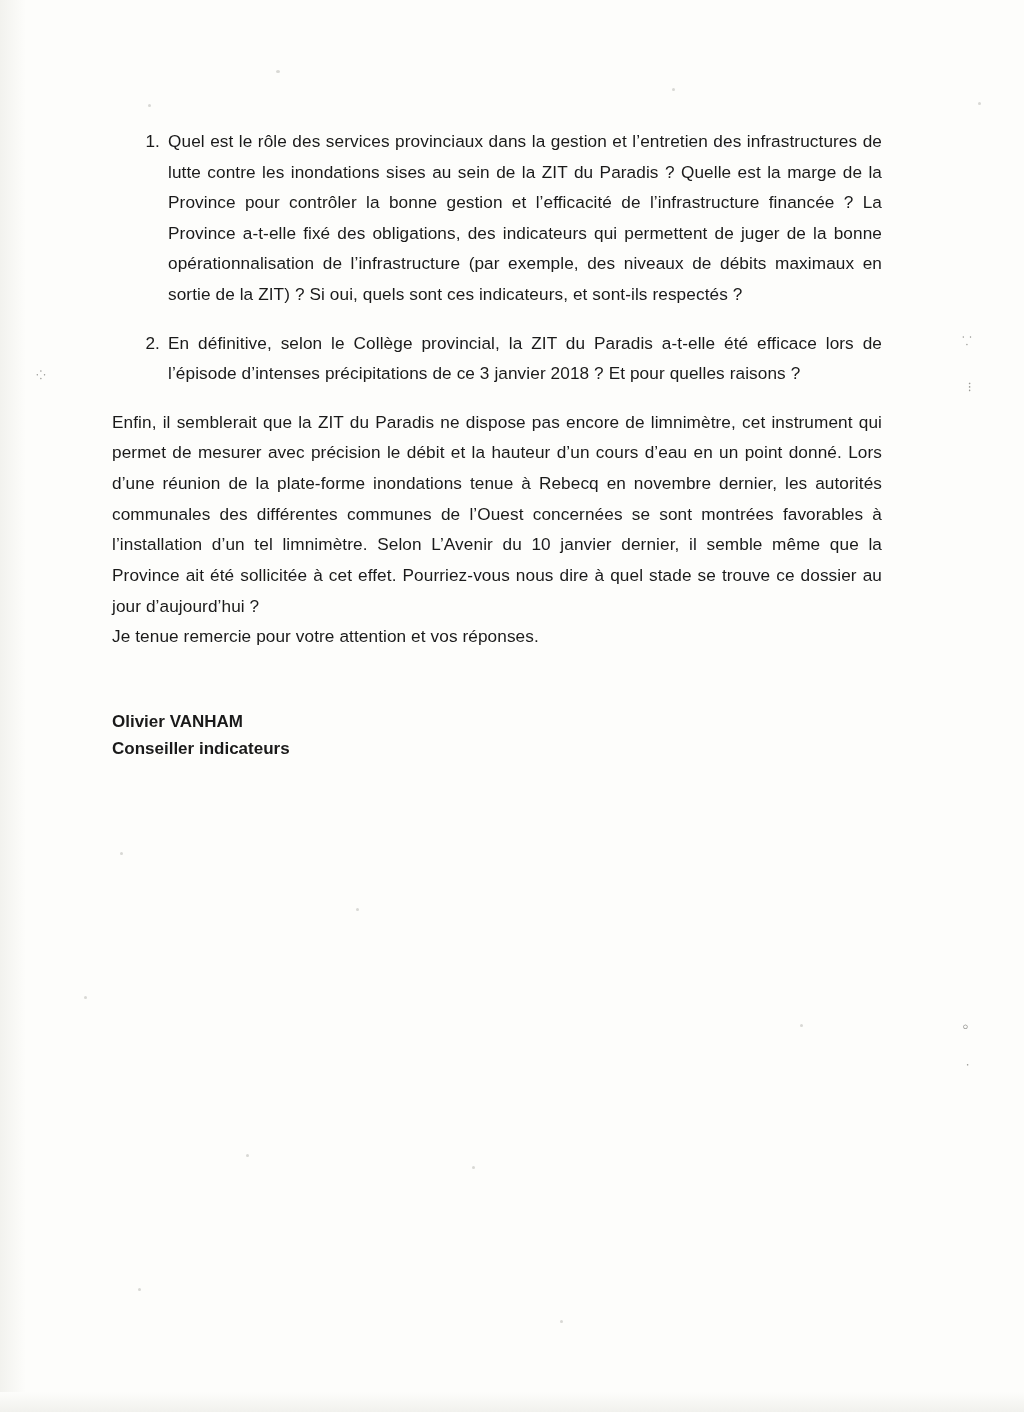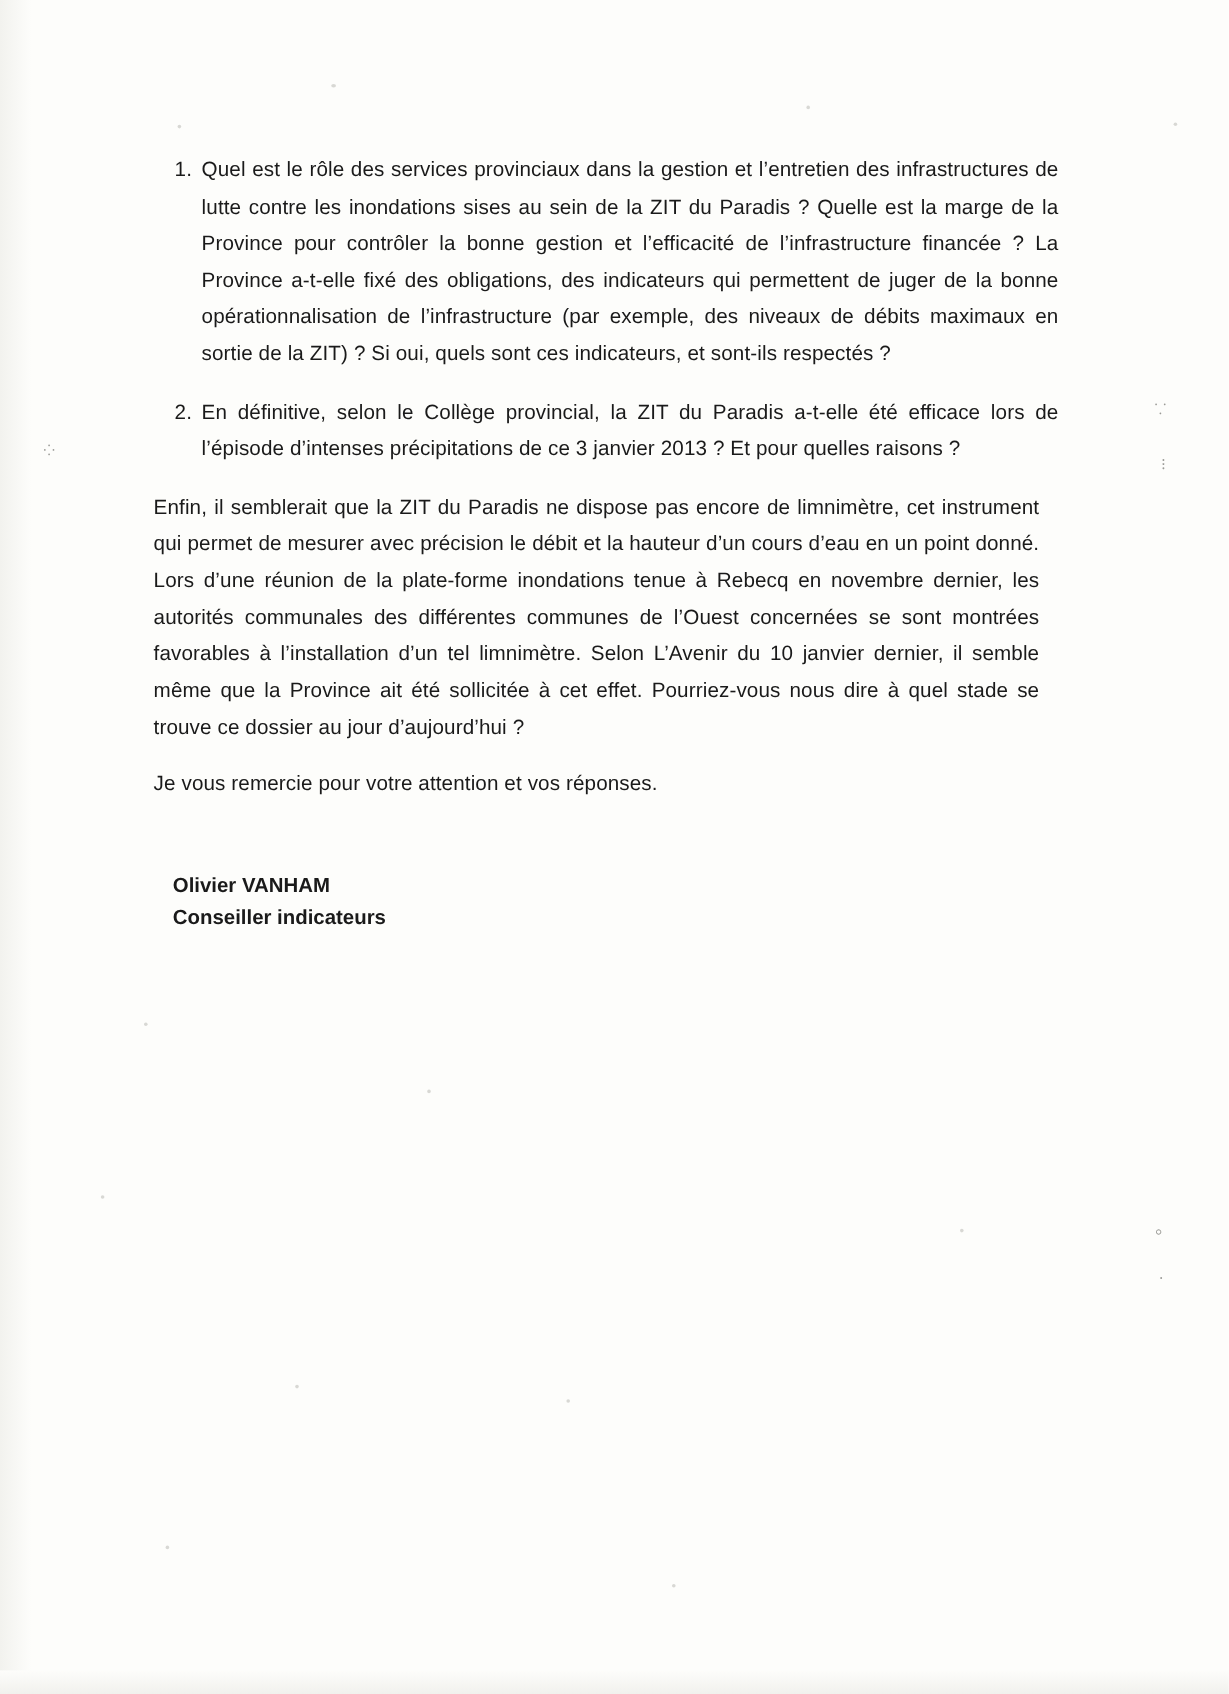--- a/index.html
+++ b/index.html
@@ -67,21 +67,21 @@
   ol.questions li .num {
     position: absolute;
     left: 24px;
     top: 0;
     width: 24px;
     text-align: right;
     font-size: 17.2px;
   }
 
   p.para {
-    margin: 16px;
+    margin: 0;
     font-size: 17.2px;
     line-height: 1.78;
     text-align: justify;
     text-justify: inter-word;
     letter-spacing: 0.1px;
   }
 
   .block-enfin {
     margin-top: 56px;
   }
@@ -89,21 +89,20 @@
     margin-top: 52px;
   }
   .signature {
     margin-top: 56px;
     font-weight: bold;
     font-size: 17px;
     line-height: 1.62;
   }
   .signature div {
     white-space: nowrap;
-    margin-left: 32px;
   }
 
   
   .speck {
     position: absolute;
     background: #b9b9b4;
     border-radius: 50%;
     opacity: .55;
     pointer-events: none;
   }
@@ -142,27 +141,27 @@
 
   <div class="content">
 
     <ol class="questions">
       <li>
         <span class="num">1.</span>
         <span>Quel est le rôle des services provinciaux dans la gestion et l’entretien des infrastructures de lutte contre les inondations sises au sein de la ZIT du Paradis ? Quelle est la marge de la Province pour contrôler la bonne gestion et l’efficacité de l’infrastructure financée ? La Province a-t-elle fixé des obligations, des indicateurs qui permettent de juger de la bonne opérationnalisation de l’infrastructure (par exemple, des niveaux de débits maximaux en sortie de la ZIT) ? Si oui, quels sont ces indicateurs, et sont-ils respectés ?</span>
       </li>
       <li>
         <span class="num">2.</span>
-        <span>En définitive, selon le Collège provincial, la ZIT du Paradis a-t-elle été efficace lors de l’épisode d’intenses précipitations de ce 3 janvier 2013 ? Et pour quelles raisons ?</span>
+        <span>En définitive, selon le Collège provincial, la ZIT du Paradis a-t-elle été efficace lors de l’épisode d’intenses précipitations de ce 3 janvier 2018 ? Et pour quelles raisons ?</span>
       </li>
     </ol>
 
     <p class="para block-enfin">Enfin, il semblerait que la ZIT du Paradis ne dispose pas encore de limnimètre, cet instrument qui permet de mesurer avec précision le débit et la hauteur d’un cours d’eau en un point donné. Lors d’une réunion de la plate-forme inondations tenue à Rebecq en novembre dernier, les autorités communales des différentes communes de l’Ouest concernées se sont montrées favorables à l’installation d’un tel limnimètre. Selon L’Avenir du 10 janvier dernier, il semble même que la Province ait été sollicitée à cet effet. Pourriez-vous nous dire à quel stade se trouve ce dossier au jour d’aujourd’hui ?</p>
 
-    <p class="para block-thanks">Je vous remercie pour votre attention et vos réponses.</p>
+    <p class="para block-thanks">Je tenue remercie pour votre attention et vos réponses.</p>
 
     <div class="signature">
       <div>Olivier VANHAM</div>
       <div>Conseiller indicateurs</div>
     </div>
 
   </div>
 </div>
 
 </body></html>

